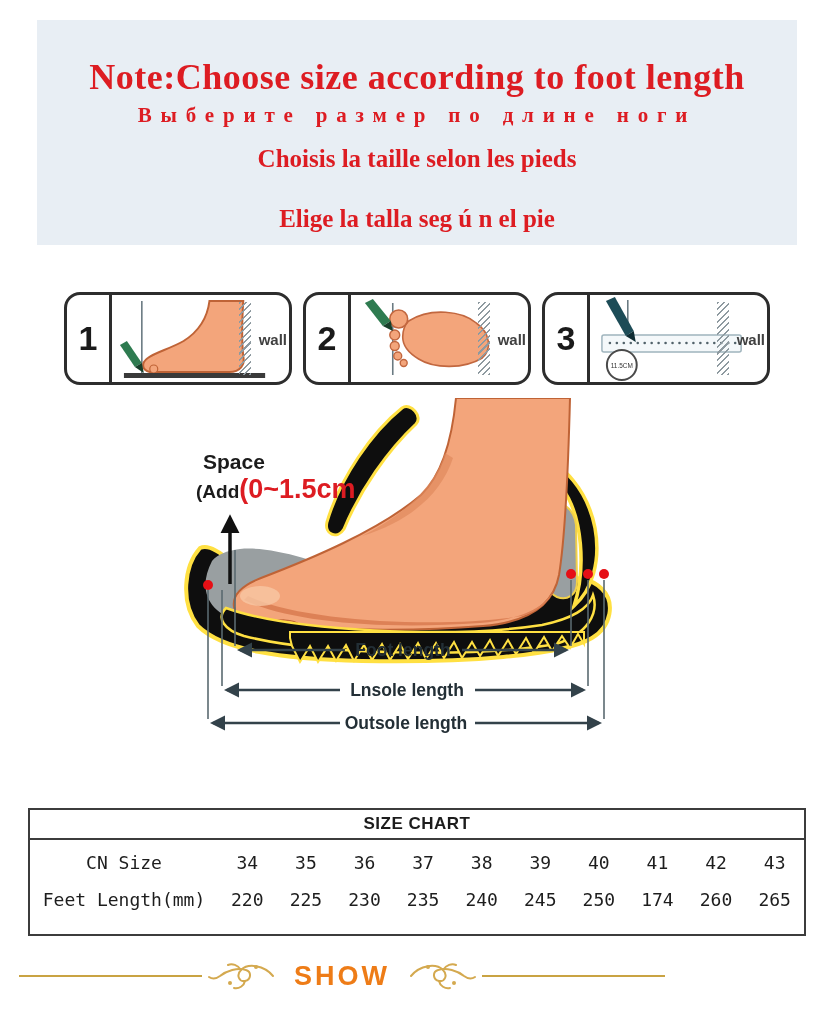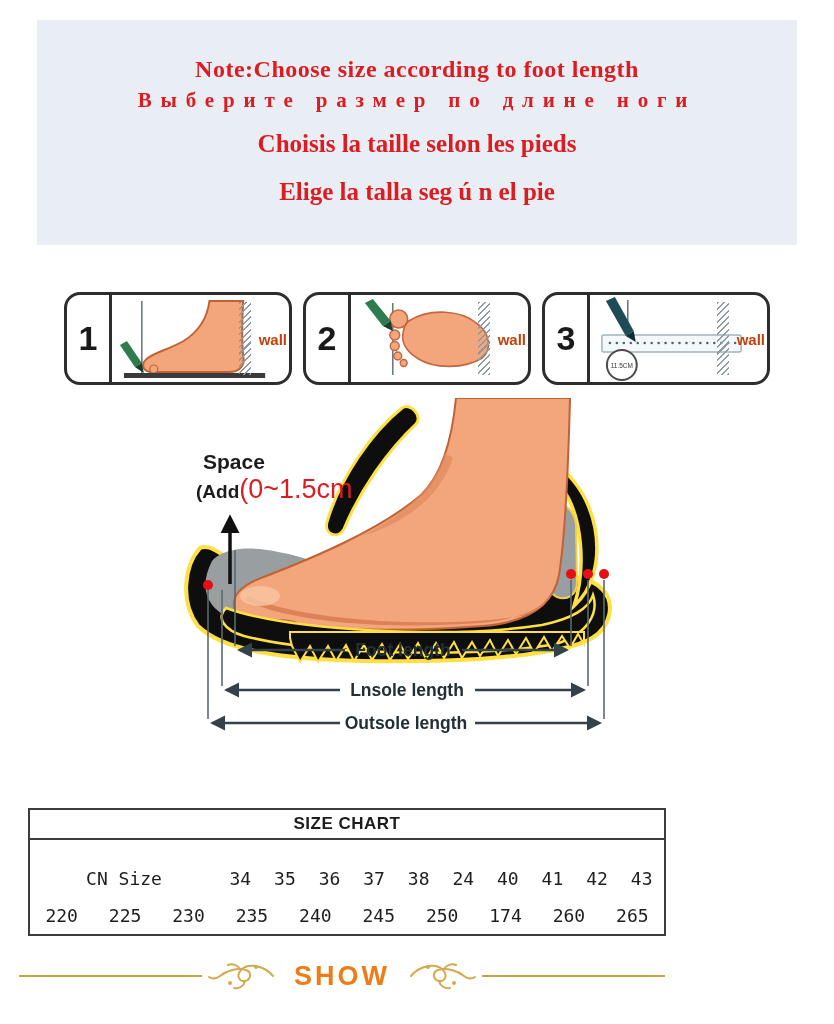--- a/index.html
+++ b/index.html
@@ -3,55 +3,55 @@
 <meta charset="utf-8">
 <style>
   html,body{margin:0;padding:0;background:#ffffff;}
   .page{position:relative;width:834px;height:1024px;background:#fff;overflow:hidden;
         font-family:"Liberation Sans","DejaVu Sans",sans-serif;}
 
   
   .banner{position:absolute;left:37px;top:20px;width:760px;height:225px;
           background:#e8eef4;text-align:center;color:#dd1c22;
           font-family:"Liberation Serif","DejaVu Serif",serif;font-weight:bold;}
-  .banner .l1{padding-top:36px;font-size:24px;letter-spacing:.5px;}
+  .banner .l1{padding-top:36px;font-size:36px;letter-spacing:.5px;}
   .banner .l2{margin-top:5px;font-size:21px;letter-spacing:.42em;}
   .banner .l3{margin-top:17px;font-size:25px;}
-  .banner .l4{margin-top:20px;font-size:25px;}
+  .banner .l4{margin-top:32px;font-size:25px;}
 
   
   .steps{position:absolute;left:0;top:292px;width:834px;height:93px;
          display:flex;justify-content:space-between;padding:0 64px 0 64px;box-sizing:border-box;}
   .step-box{width:228px;height:93px;border:3px solid #2d2d2d;border-radius:16px;
             box-sizing:border-box;display:flex;background:#fff;}
   .step-num{width:42px;border-right:3px solid #2d2d2d;display:flex;align-items:center;
             justify-content:center;font-size:34px;font-weight:900;color:#1a1a1a;}
   .step-body{position:relative;flex:1;}
   .step-body svg{position:absolute;left:0;top:0;width:100%;height:100%;}
   .hatch{position:absolute;right:38px;top:7px;bottom:7px;width:12px;
          background:repeating-linear-gradient(135deg,#8e9aa0 0 1.5px,transparent 1.5px 4.5px);}
   .wall-label{position:absolute;right:2px;top:50%;transform:translateY(-50%);
-              font-size:15px;font-weight:bold;color:#c2410c;}
+              font-size:15px;font-weight:bold;color:#404040;}
 
   
   .diagram{position:absolute;left:0;top:398px;width:770px;height:360px;}
   .foot-svg{position:absolute;left:140px;top:0;width:520px;height:360px;}
   .space-label{position:absolute;left:203px;top:52px;font-size:21px;font-weight:800;color:#1b1b1b;z-index:3;}
   .add-line{position:absolute;left:196px;top:76px;white-space:nowrap;z-index:3;}
   .add-line .add{font-size:19px;font-weight:800;color:#1b1b1b;margin-top:36px;}
-  .add-line .range{font-size:27px;font-weight:400;color:#dd1c22;}
+  .add-line .range{font-size:27px;font-weight:700;color:#dd1c22;}
   .meas-text{font-family:"Liberation Sans",sans-serif;font-weight:bold;font-size:17.5px;fill:#232f36;}
 
   
-  .size-chart{position:absolute;left:28px;top:808px;width:638px;border:2px solid #3c3c3c;
+  .size-chart{position:absolute;left:28px;top:808px;width:778px;border:2px solid #3c3c3c;
               background:#fff;box-sizing:border-box;}
   .sc-title{height:28px;line-height:28px;text-align:center;border-bottom:2px solid #3c3c3c;
             font-size:17px;font-weight:bold;color:#1c1c1c;letter-spacing:.5px;}
   .sc-body{padding:12px 0 8px 0;}
-  .sc-row{display:flex;height:37px;align-items:flex-end;
+  .sc-row{display:flex;height:37px;align-items:flex-start;
           font-family:"DejaVu Sans Mono","Liberation Mono",monospace;font-size:18px;color:#1d1d1d;}
   .sc-label{width:188px;text-align:center;}
   .sc-cell{flex:1;text-align:center;}
 
   
   .show-banner{position:absolute;left:0;top:952px;width:684px;height:48px;
                display:flex;align-items:center;padding:0 19px;box-sizing:border-box;justify-content:center;}
   .gold-line{flex:1;height:2px;background:#c9a343;}
   .ornament{width:66px;height:30px;margin:0 6px;flex:none;}
   .show-text{margin:0 14px;font-size:27px;font-weight:800;color:#ee7c17;letter-spacing:3px;}
@@ -219,27 +219,28 @@
   <section class="size-chart">
     <div class="sc-title">SIZE CHART</div>
     <div class="sc-body">
       <div class="sc-row">
         <div class="sc-label">CN Size</div>
         <div class="sc-cell">34</div>
         <div class="sc-cell">35</div>
         <div class="sc-cell">36</div>
         <div class="sc-cell">37</div>
         <div class="sc-cell">38</div>
-        <div class="sc-cell">24</div>
+        <div class="sc-cell">39</div>
         <div class="sc-cell">40</div>
         <div class="sc-cell">41</div>
         <div class="sc-cell">42</div>
         <div class="sc-cell">43</div>
       </div>
       <div class="sc-row">
+        <div class="sc-label">Feet Length(mm)</div>
         <div class="sc-cell">220</div>
         <div class="sc-cell">225</div>
         <div class="sc-cell">230</div>
         <div class="sc-cell">235</div>
         <div class="sc-cell">240</div>
         <div class="sc-cell">245</div>
         <div class="sc-cell">250</div>
         <div class="sc-cell">174</div>
         <div class="sc-cell">260</div>
         <div class="sc-cell">265</div>

